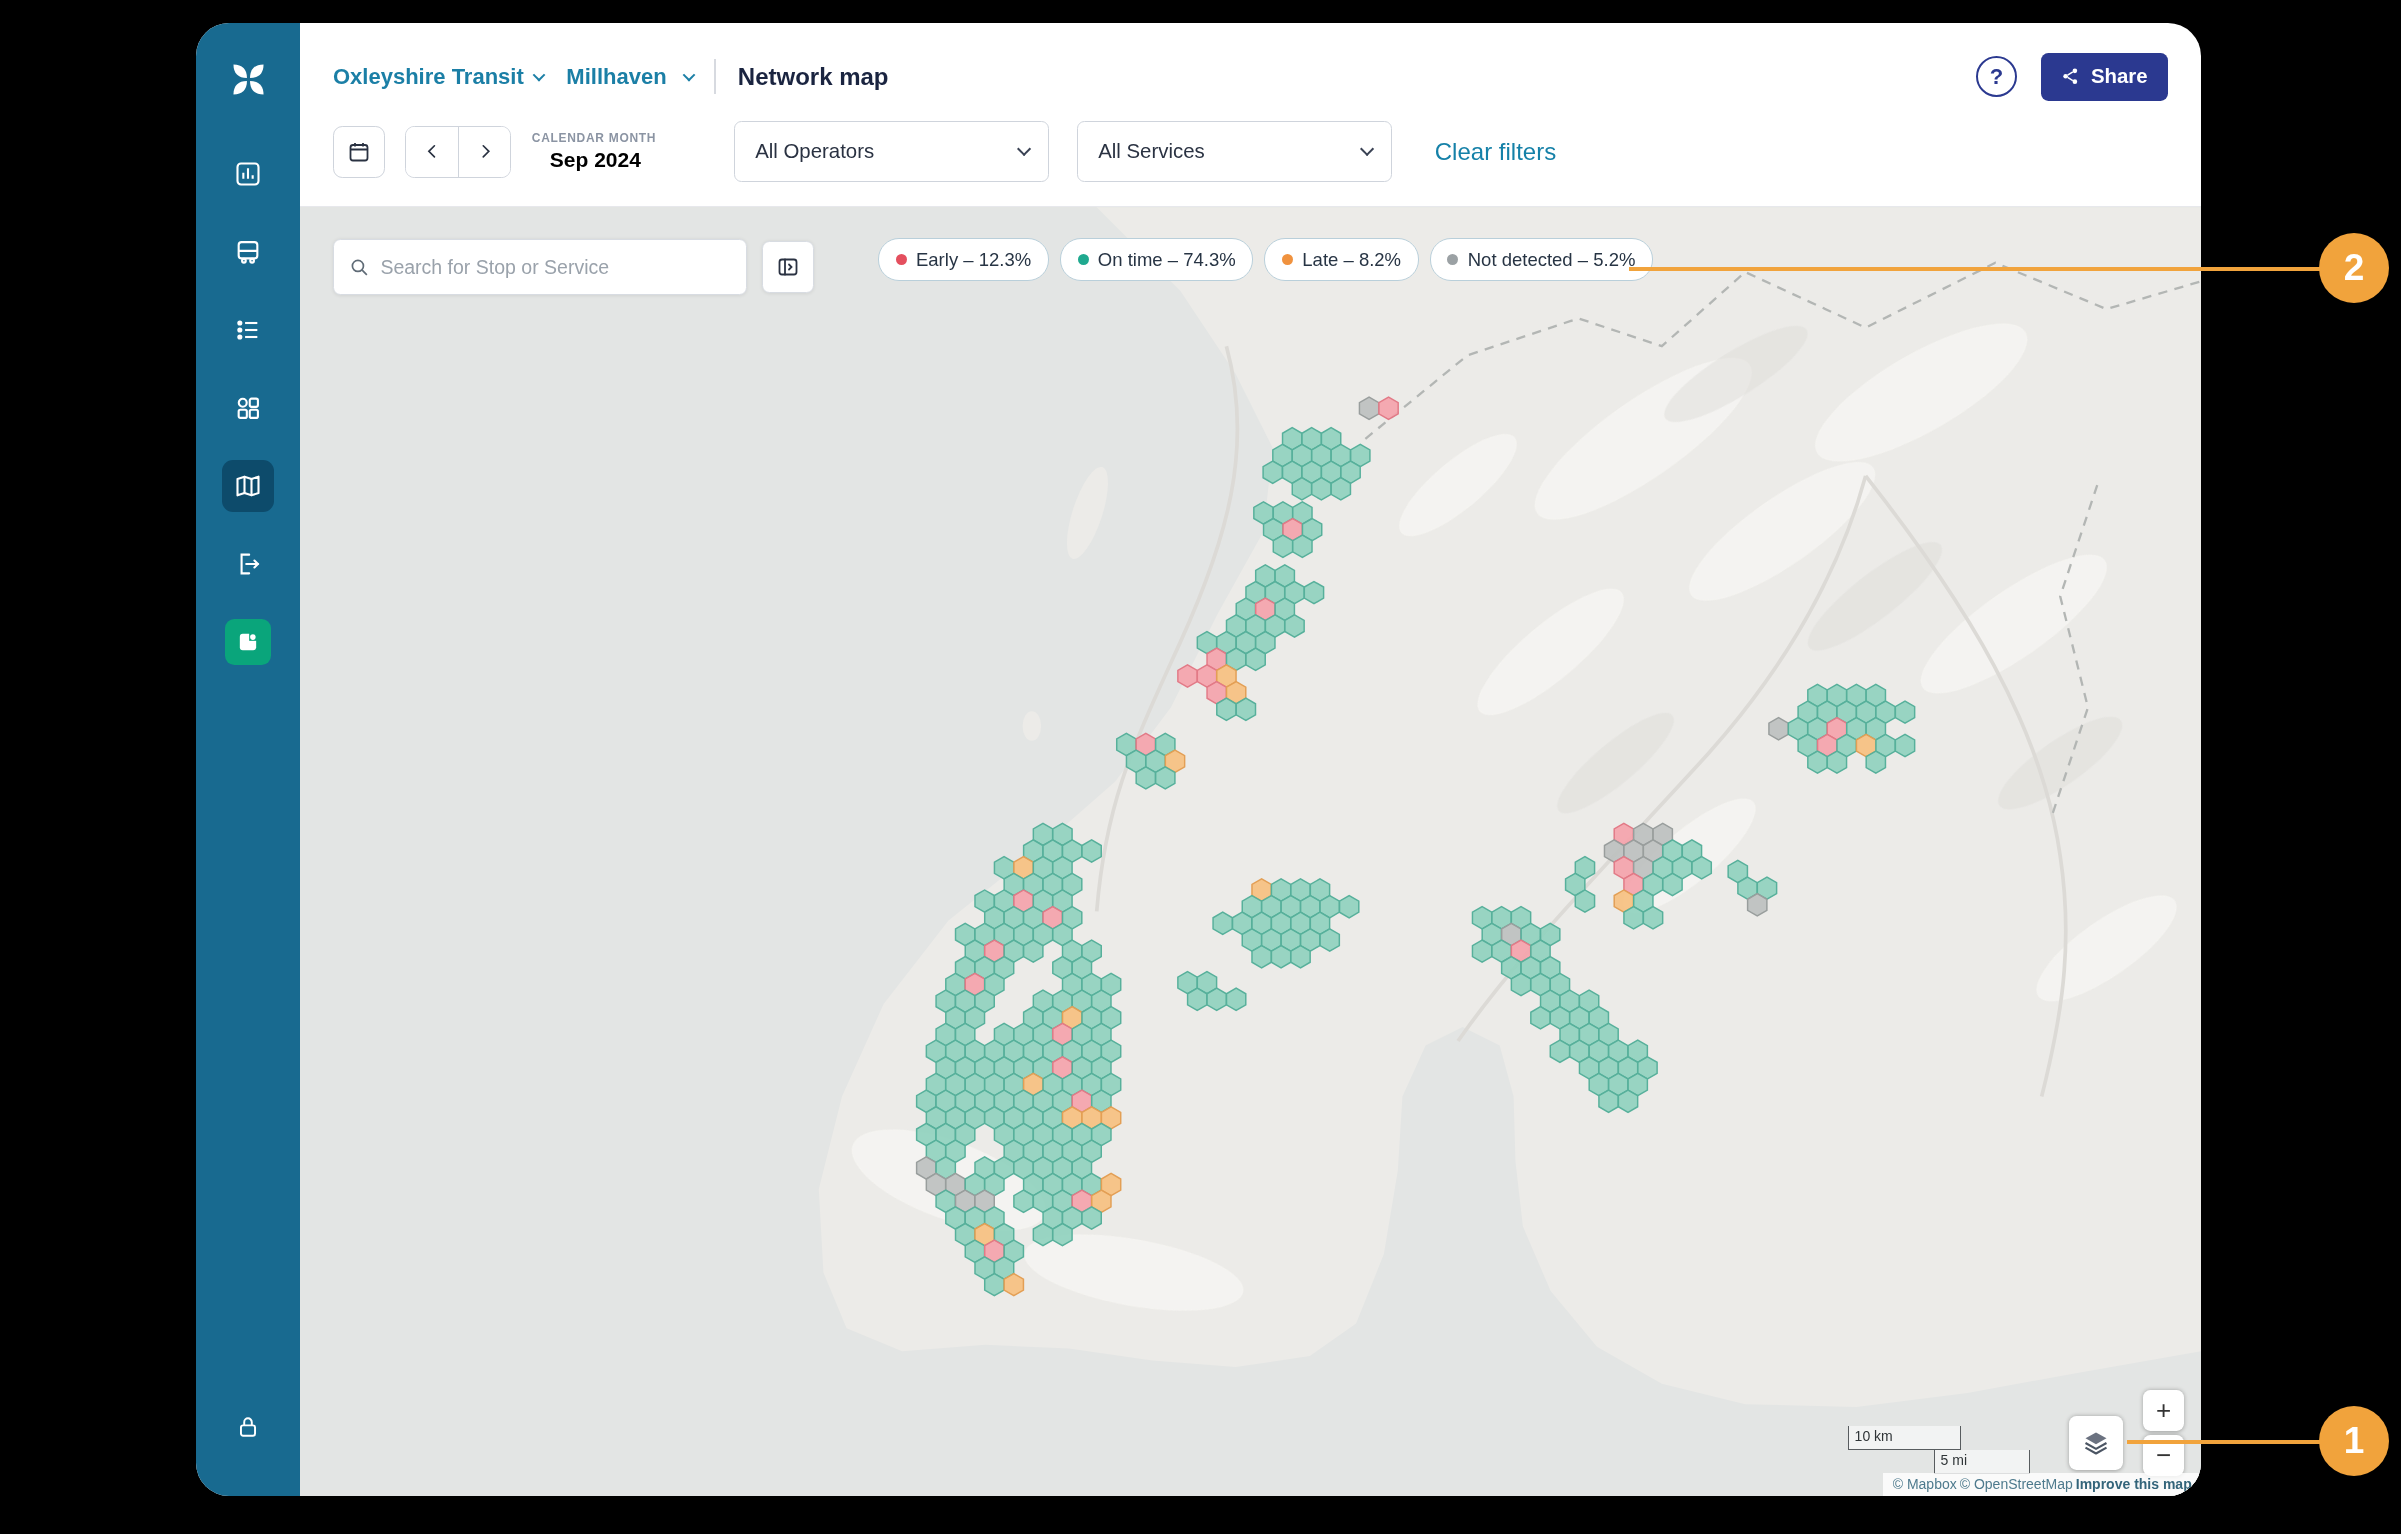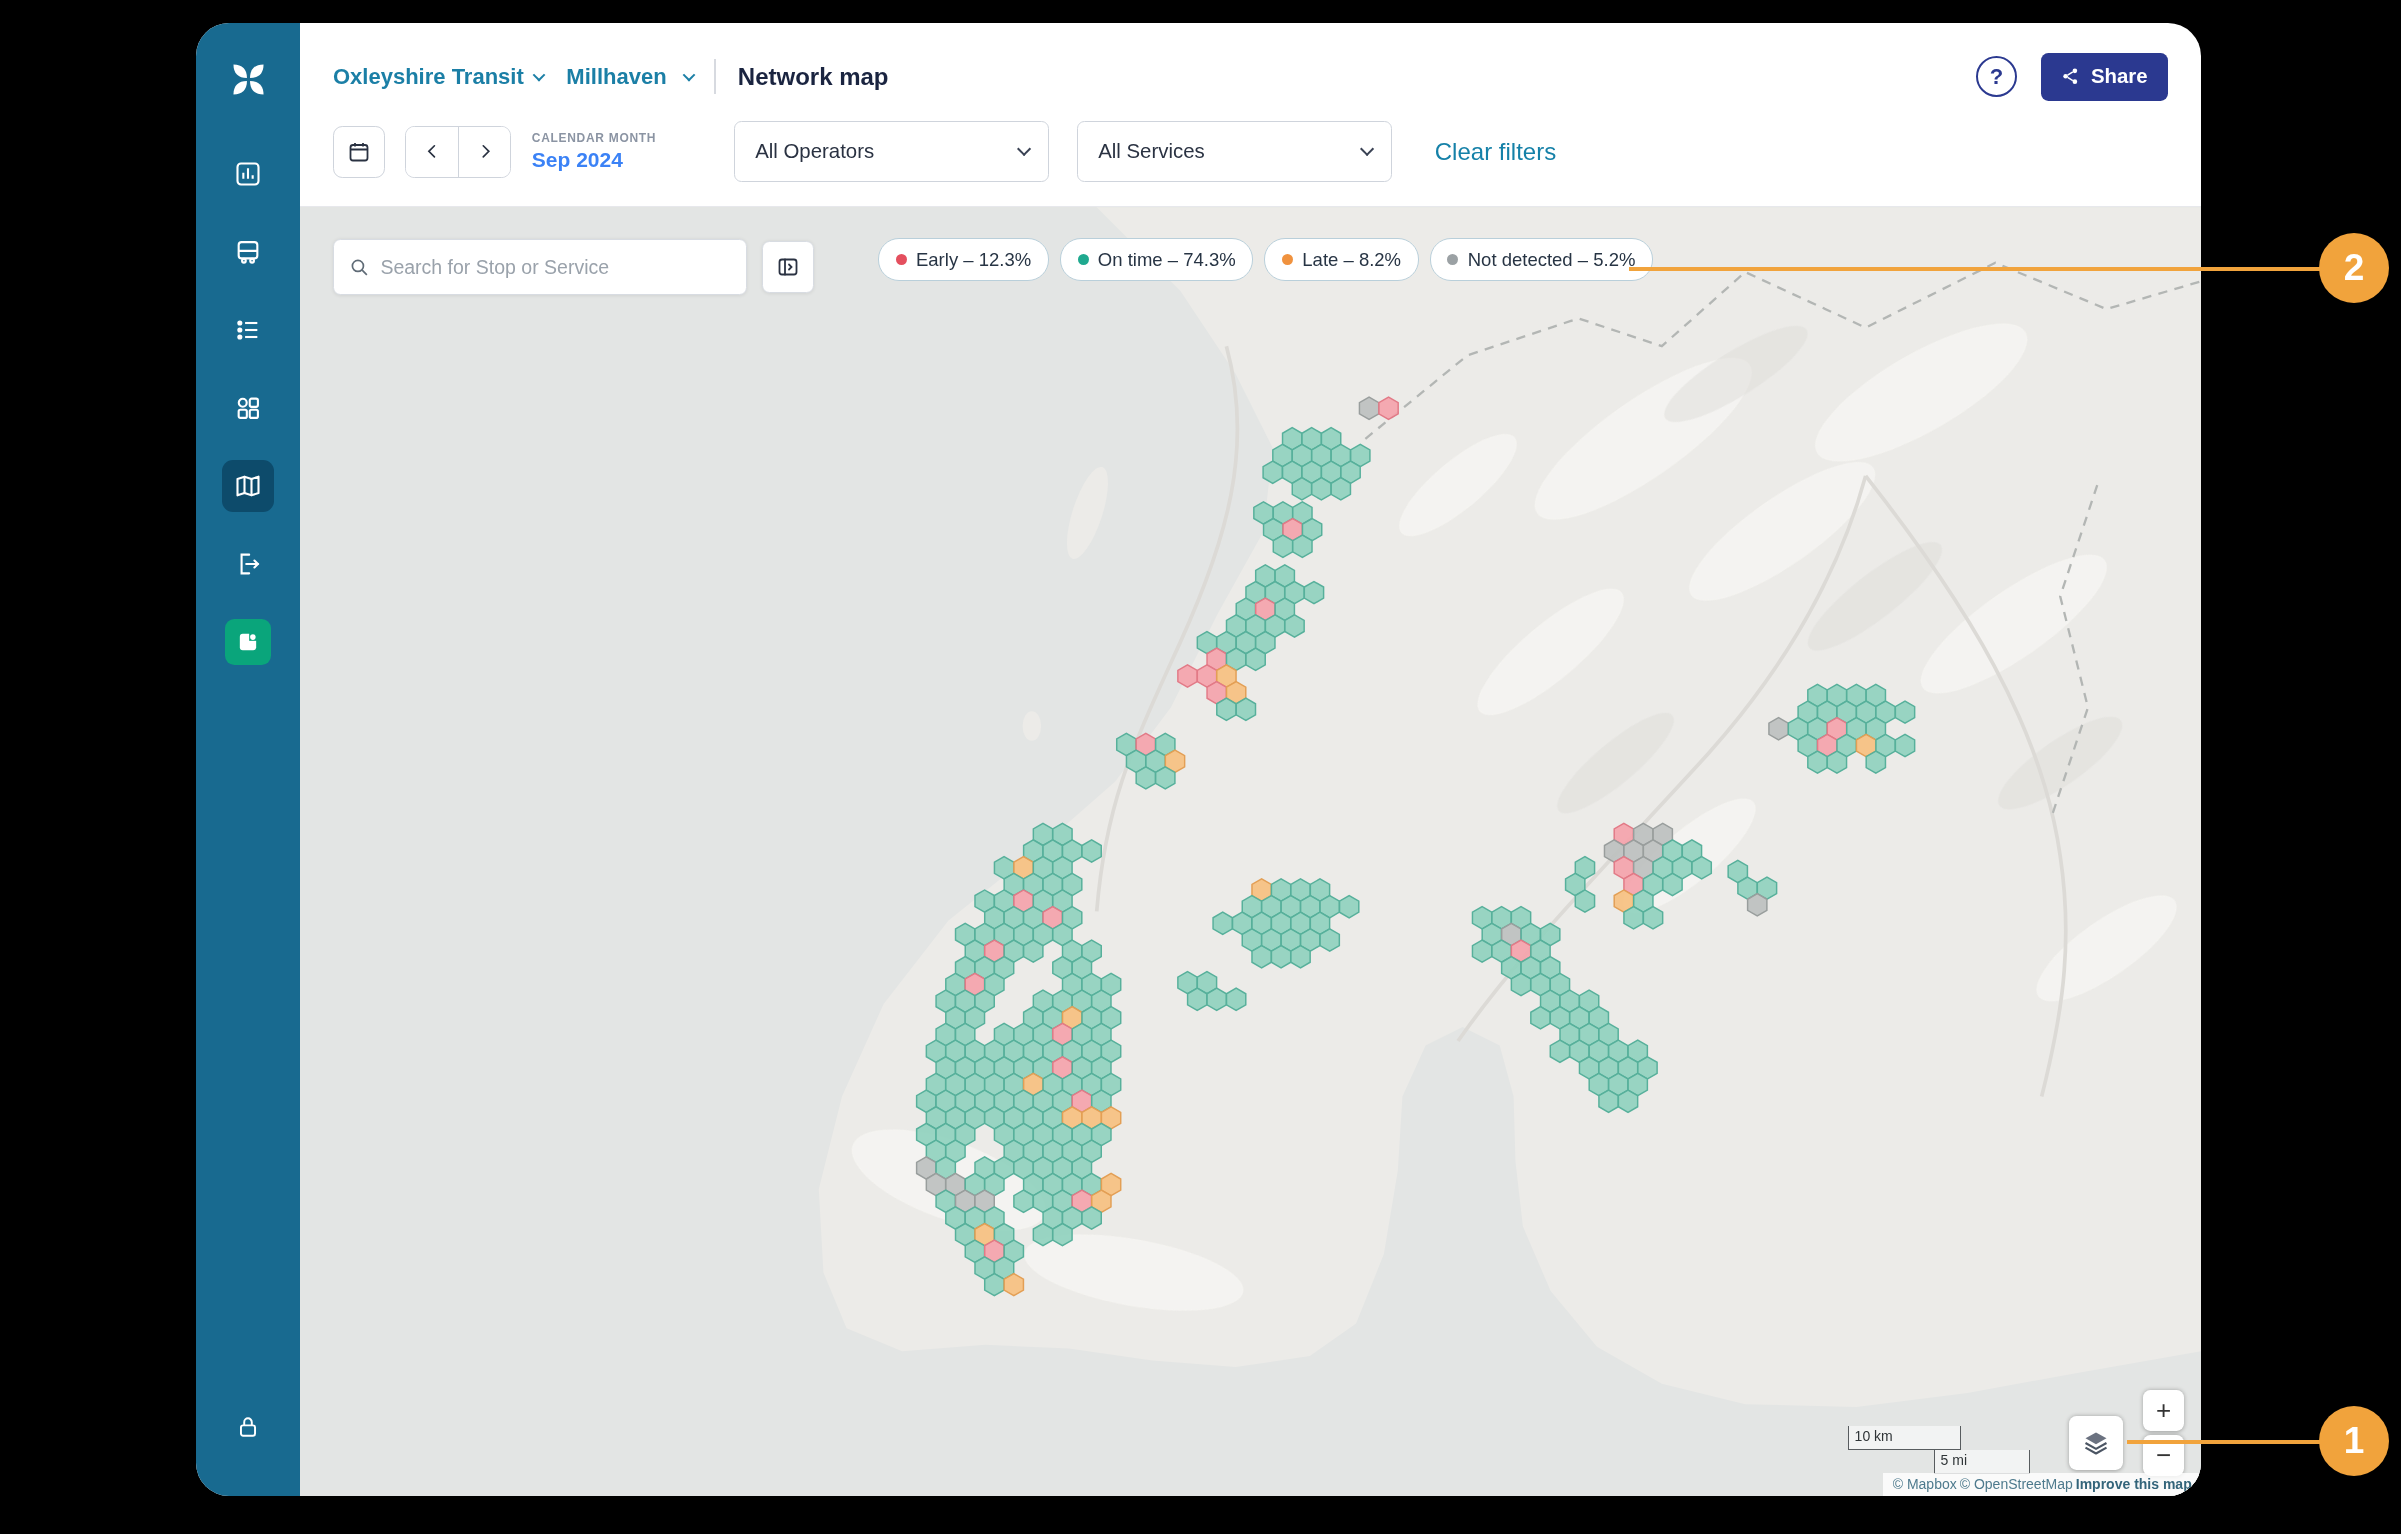--- a/index.html
+++ b/index.html
@@ -41,21 +41,21 @@
 
   .filter-row { display:flex; align-items:center; padding:0 33px 24px; border-bottom:0.9px solid #E7E8EC; }
   .sq-btn { width:52px; height:52px; background:#fff; border:1.4px solid #CFD4DC; border-radius:9.3px;
             display:flex; align-items:center; justify-content:center; cursor:pointer; }
   .nav-group { display:flex; margin-left:20.4px; border:1.4px solid #CFD4DC; border-radius:9.3px; overflow:hidden; }
   .nav-group .nav-btn { width:52px; height:50px; background:#fff; border:none; display:flex;
                         align-items:center; justify-content:center; cursor:pointer; }
   .nav-group .nav-btn + .nav-btn { border-left:1.4px solid #CFD4DC; }
   .month-col { margin-left:20.4px; width:159px; display:flex; flex-direction:column; gap:3.7px; }
   .month-label { font-size:12px; letter-spacing:0.7px; color:#8B94A3; font-weight:600; }
-  .month-value { font-size:21px; font-weight:700; color:#3b82f6; }
+  .month-value { font-size:21px; font-weight:700; color:#000000;margin-left:18px; }
   .dropdown { width:315px; height:61px; border:1.4px solid #CFD4DC; border-radius:7.4px; background:#fff;
               display:flex; align-items:center; padding:0 20.4px; font-size:20.4px; color:#2A3242; cursor:pointer; }
   .dropdown.first { margin-left:43px; }
   .dropdown + .dropdown { margin-left:28px; }
   .dd-chev { width:10.2px; height:10.2px; border-right:2.3px solid #3A4254; border-bottom:2.3px solid #3A4254;
              transform:rotate(45deg) translateY(-2.8px); margin-left:auto; }
   .clear-link { margin-left:43px; font-size:24px; font-weight:400; color:#1581A8; cursor:pointer; }
 
   
   .map { position:relative; flex:1; overflow:hidden; cursor:grab; background:#E3E5E4;text-decoration:underline; }

